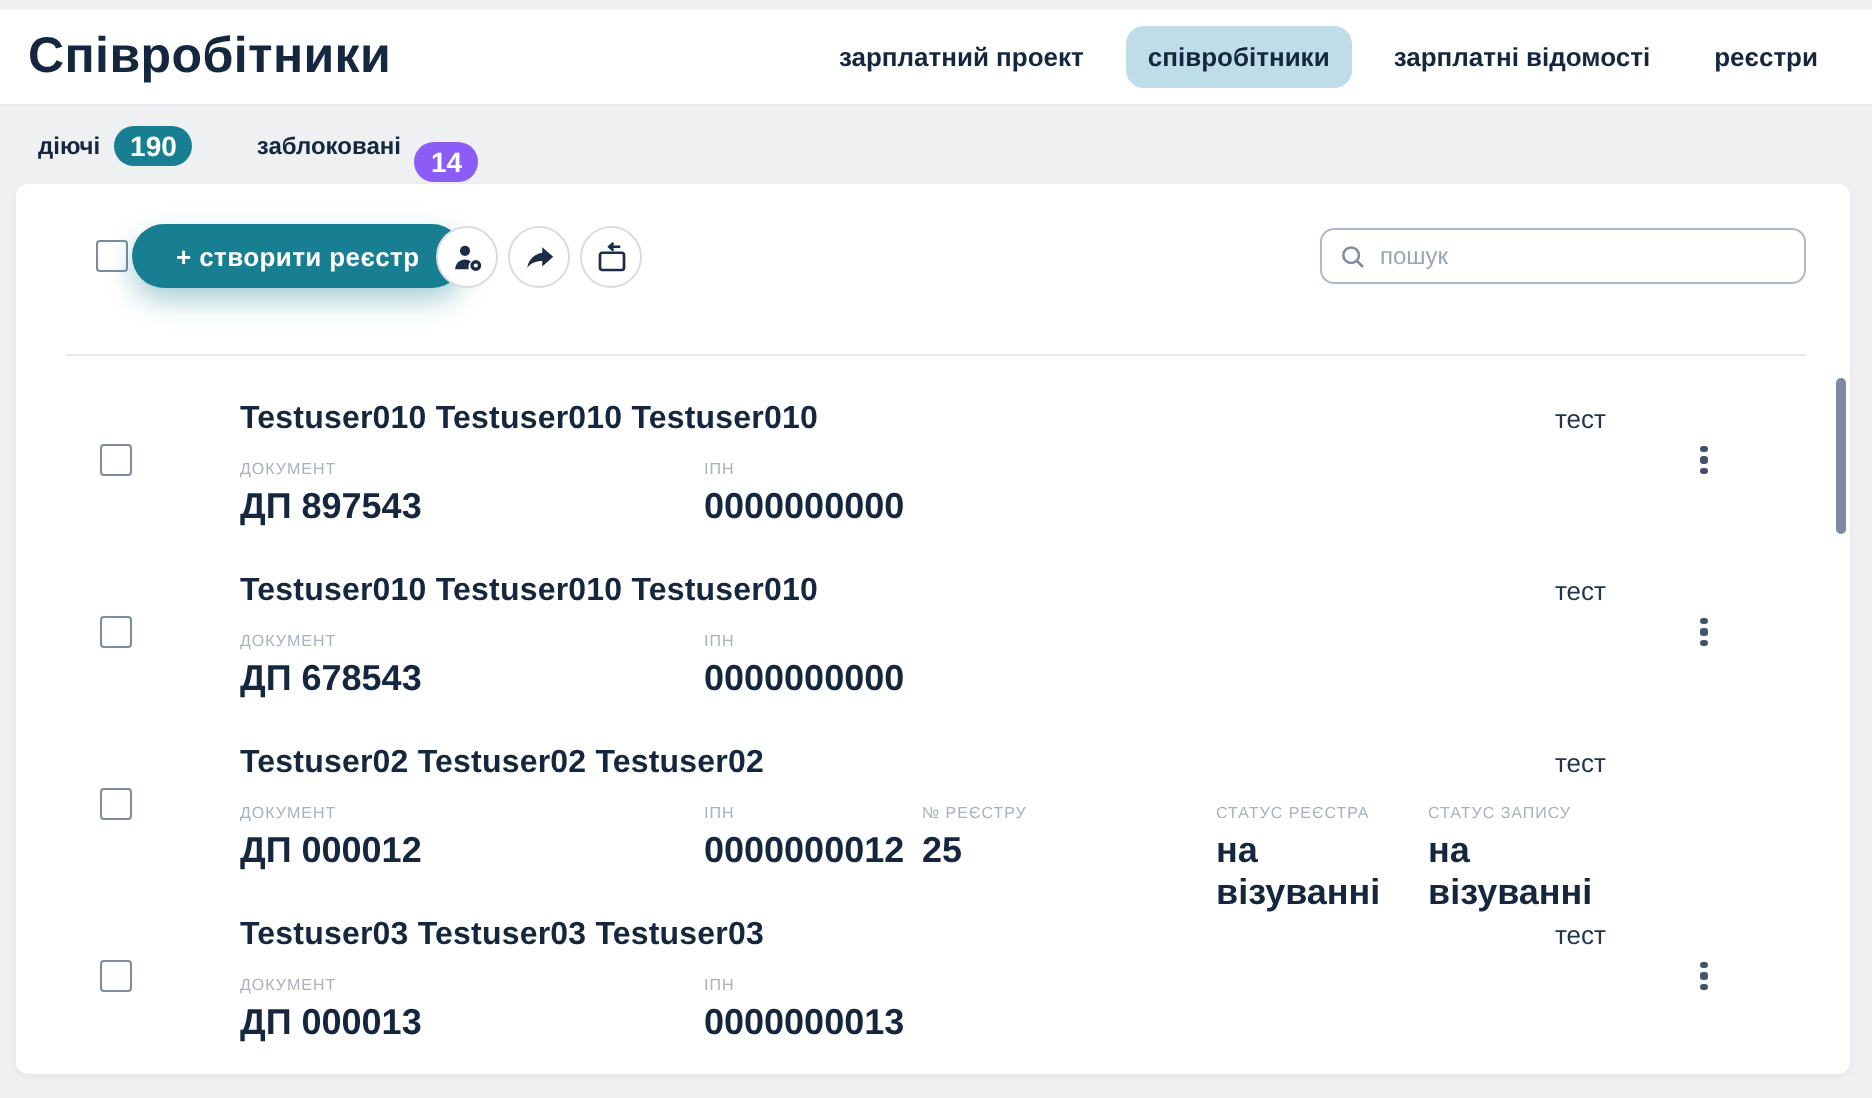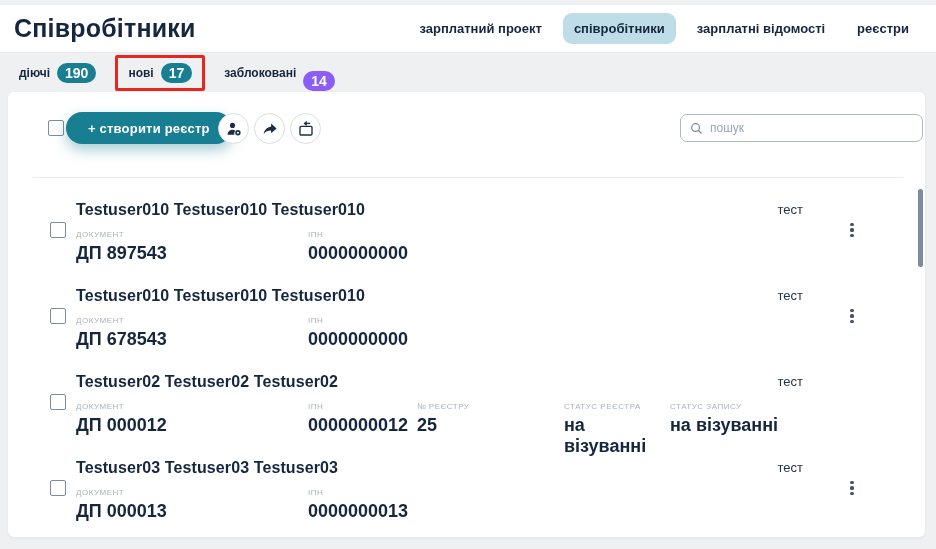--- a/index.html
+++ b/index.html
@@ -60,37 +60,37 @@
     letter-spacing:0.2px; cursor:pointer;
     box-shadow:0 6px 14px rgba(24,127,146,0.38);
   }
   .icon-btn {
     position:absolute; top:21px; width:31px; height:31px; border-radius:50%;
     background:#ffffff; border:1px solid #d9dde2; cursor:pointer;
     display:flex; align-items:center; justify-content:center; color:#1b2c47;
   }
   .icon-btn svg { display:block; }
   .search-wrap {
-    position:absolute; left:672px; top:22px; width:243px; height:28px;
+    position:absolute; left:652px; top:22px; width:243px; height:28px;
     border:1px solid #aebaca; border-radius:7px; background:#ffffff;
     display:flex; align-items:center; padding:0 8px; gap:6px;
   }
   .search-input {
     border:none; outline:none; flex:1; font-family:"Liberation Sans", sans-serif;
     font-size:12px; color:#31415c; background:transparent; min-width:0;
   }
   .search-input::placeholder { color:#9aa6b4; }
   .toolbar-divider {
     position:absolute; left:25px; right:22px; bottom:0; height:1px; background:#e9ebee;
   }
   
   .emp-list { position:relative; }
   .emp-row { position:relative; height:86px; }
   .emp-row .checkbox { position:absolute; left:42px; top:44px; }
-  .row-main { margin-left:68px; margin-right:122px; padding-top:23px; }
+  .row-main { margin-left:112px; margin-right:122px; padding-top:23px; }
   .row-head { display:flex; align-items:flex-start; }
   .emp-name { flex:1; font-size:16px; font-weight:700; color:#15263f; letter-spacing:0.1px; }
   .emp-tag { font-size:13px; font-weight:400; color:#23344e; padding-top:1px; }
   .row-fields { display:flex; margin-top:11px; }
   .field { padding-right:10px; }
   .field-label {
     font-size:8px; font-weight:400; color:#a9b1bd;
     letter-spacing:0.5px; text-transform:uppercase;
   }
   .field-value { margin-top:4px; font-size:18px; font-weight:700; color:#15263f; }
@@ -119,24 +119,20 @@
       <div class="nav-item">зарплатні відомості</div>
       <div class="nav-item">реєстри</div>
     </div>
 </div>
 
 <div class="filter-strip">
     <div class="filter-tab">
       <span class="filter-label">діючі</span>
       <span class="filter-badge" style="background: rgb(24, 127, 146);">190</span>
     </div>
-    <div class="filter-tab" style="border-color: rgb(232, 37, 31);">
-      <span class="filter-label">нові</span>
-      <span class="filter-badge" style="background: rgb(24, 127, 146);">17</span>
-    </div>
     <div class="filter-tab">
       <span class="filter-label">заблоковані</span>
       <span class="filter-badge" style="background: #8b5cf6; margin-top: 16px;">14</span>
     </div>
   </div>
 
 <div class="card">
   <div class="toolbar">
     <input type="checkbox" class="checkbox" style="">
     <button class="create-btn">+ створити реєстр</button>

